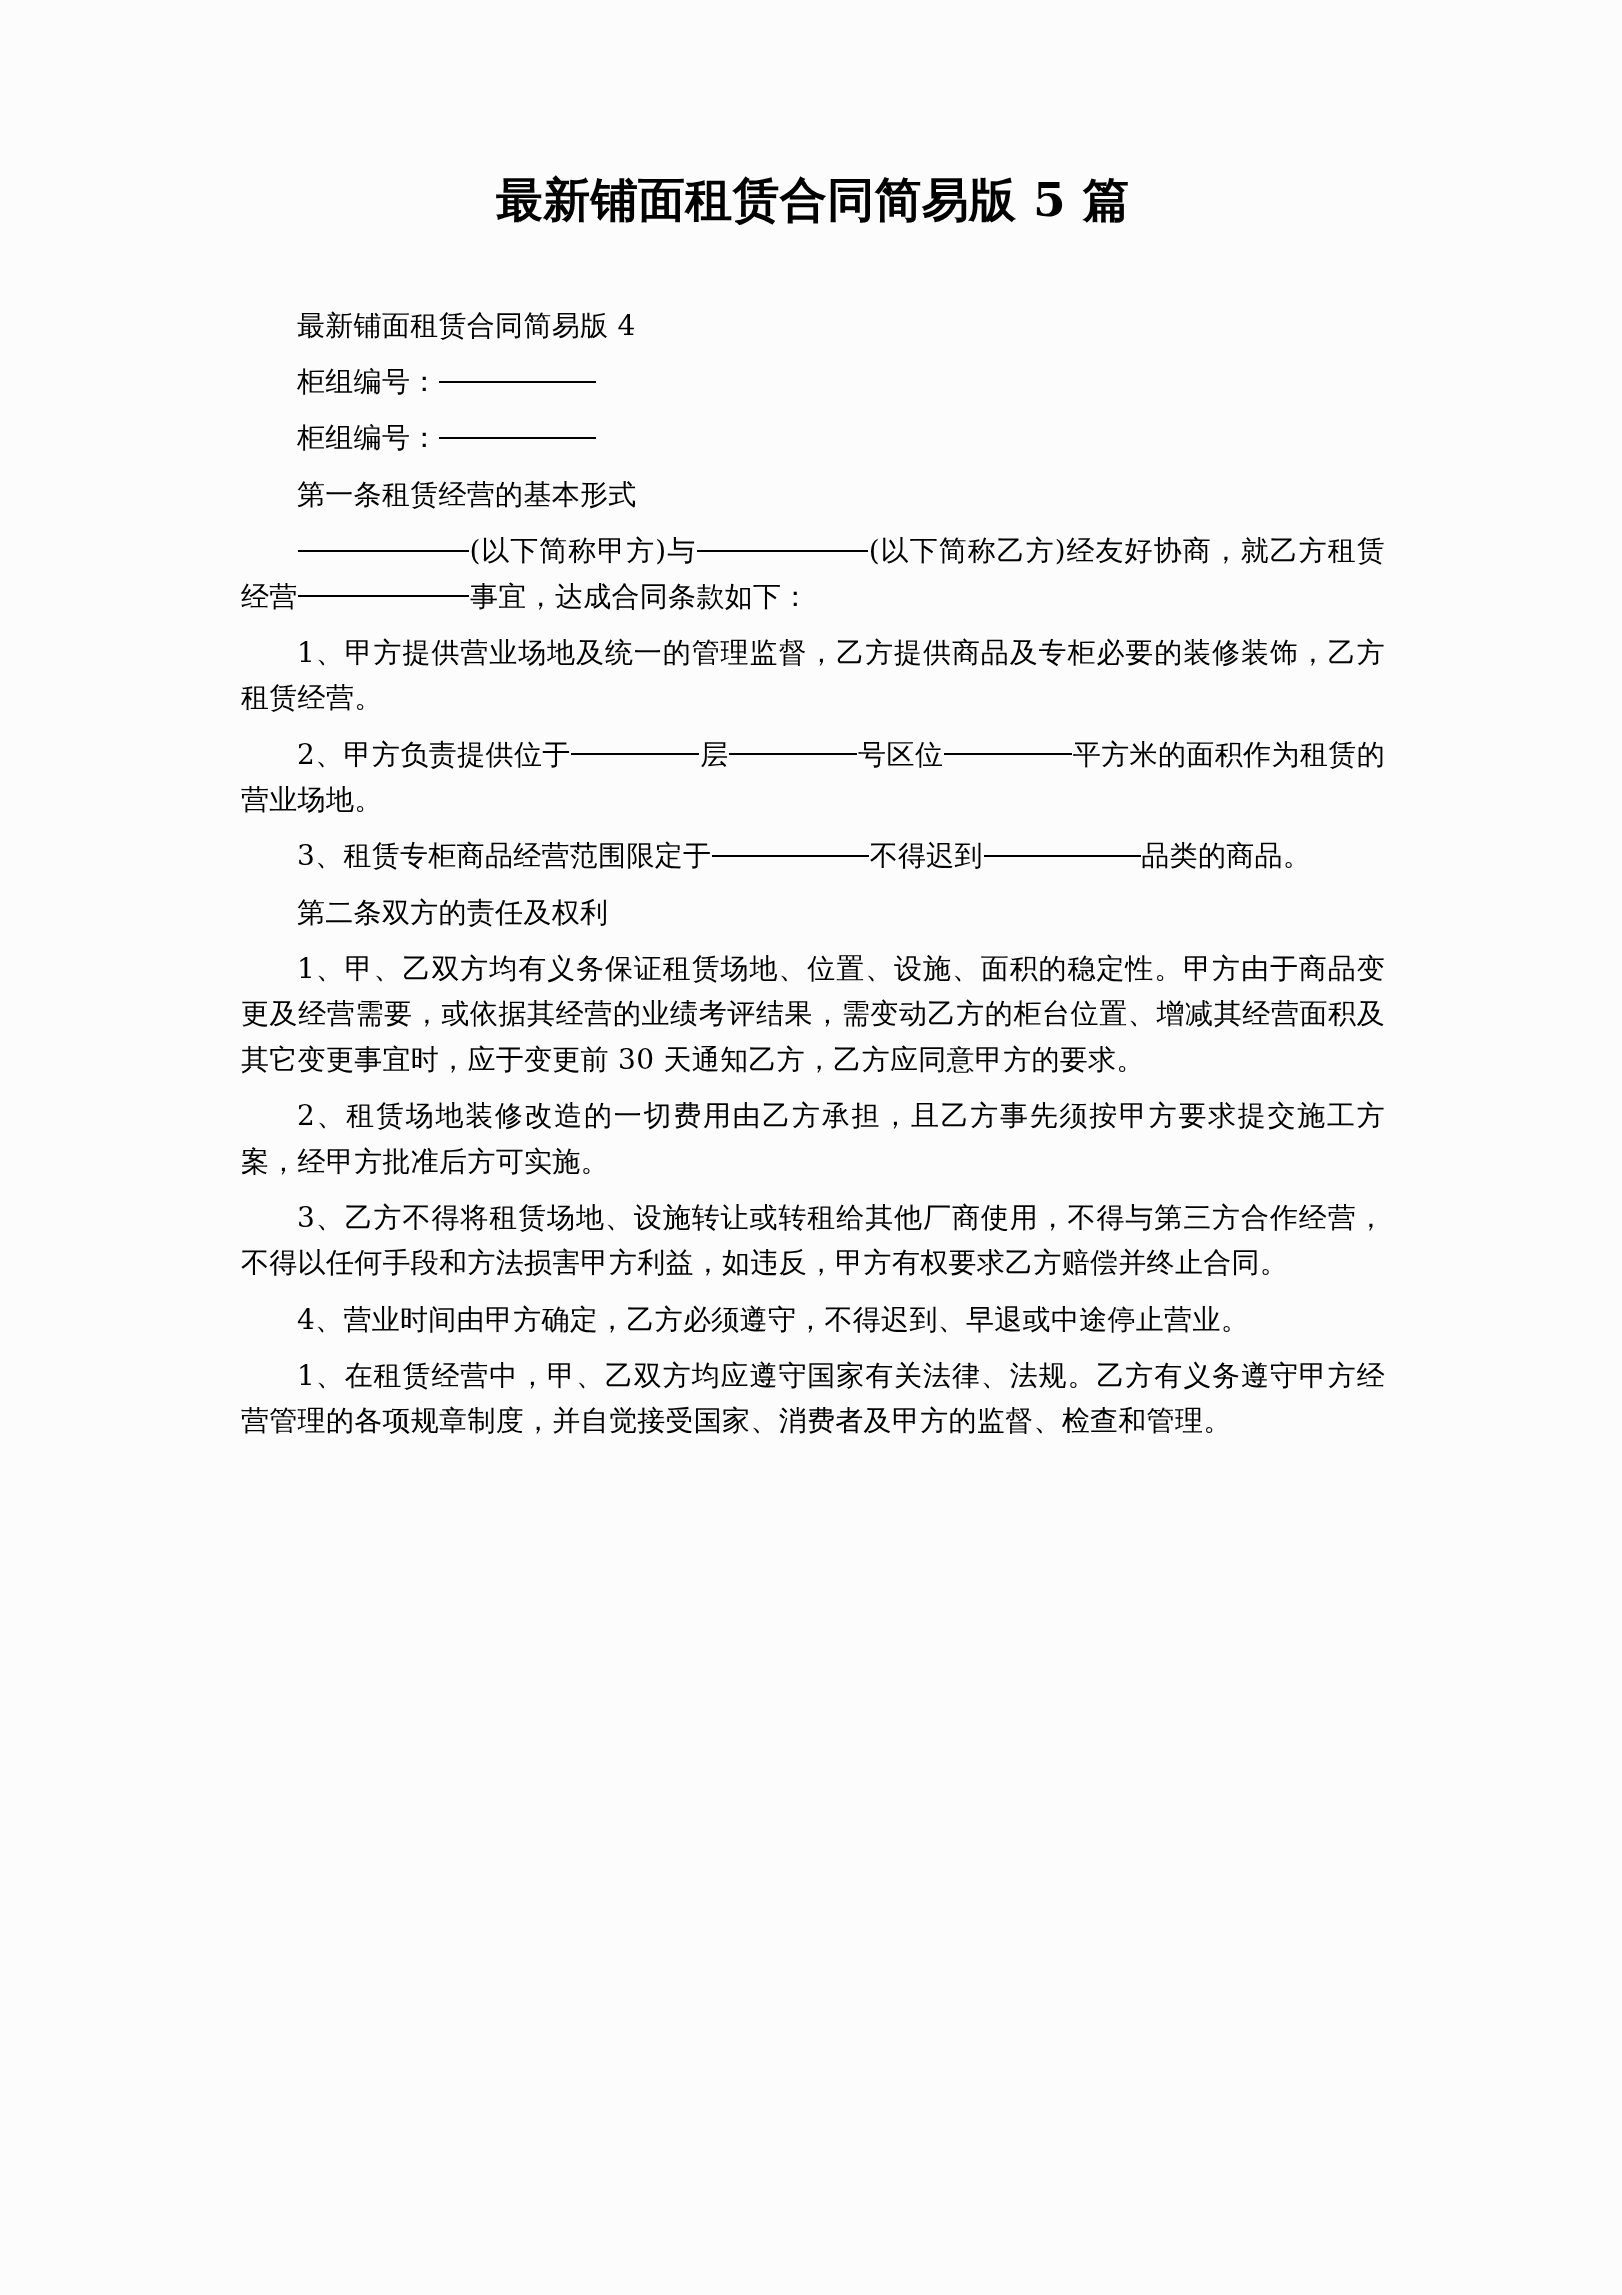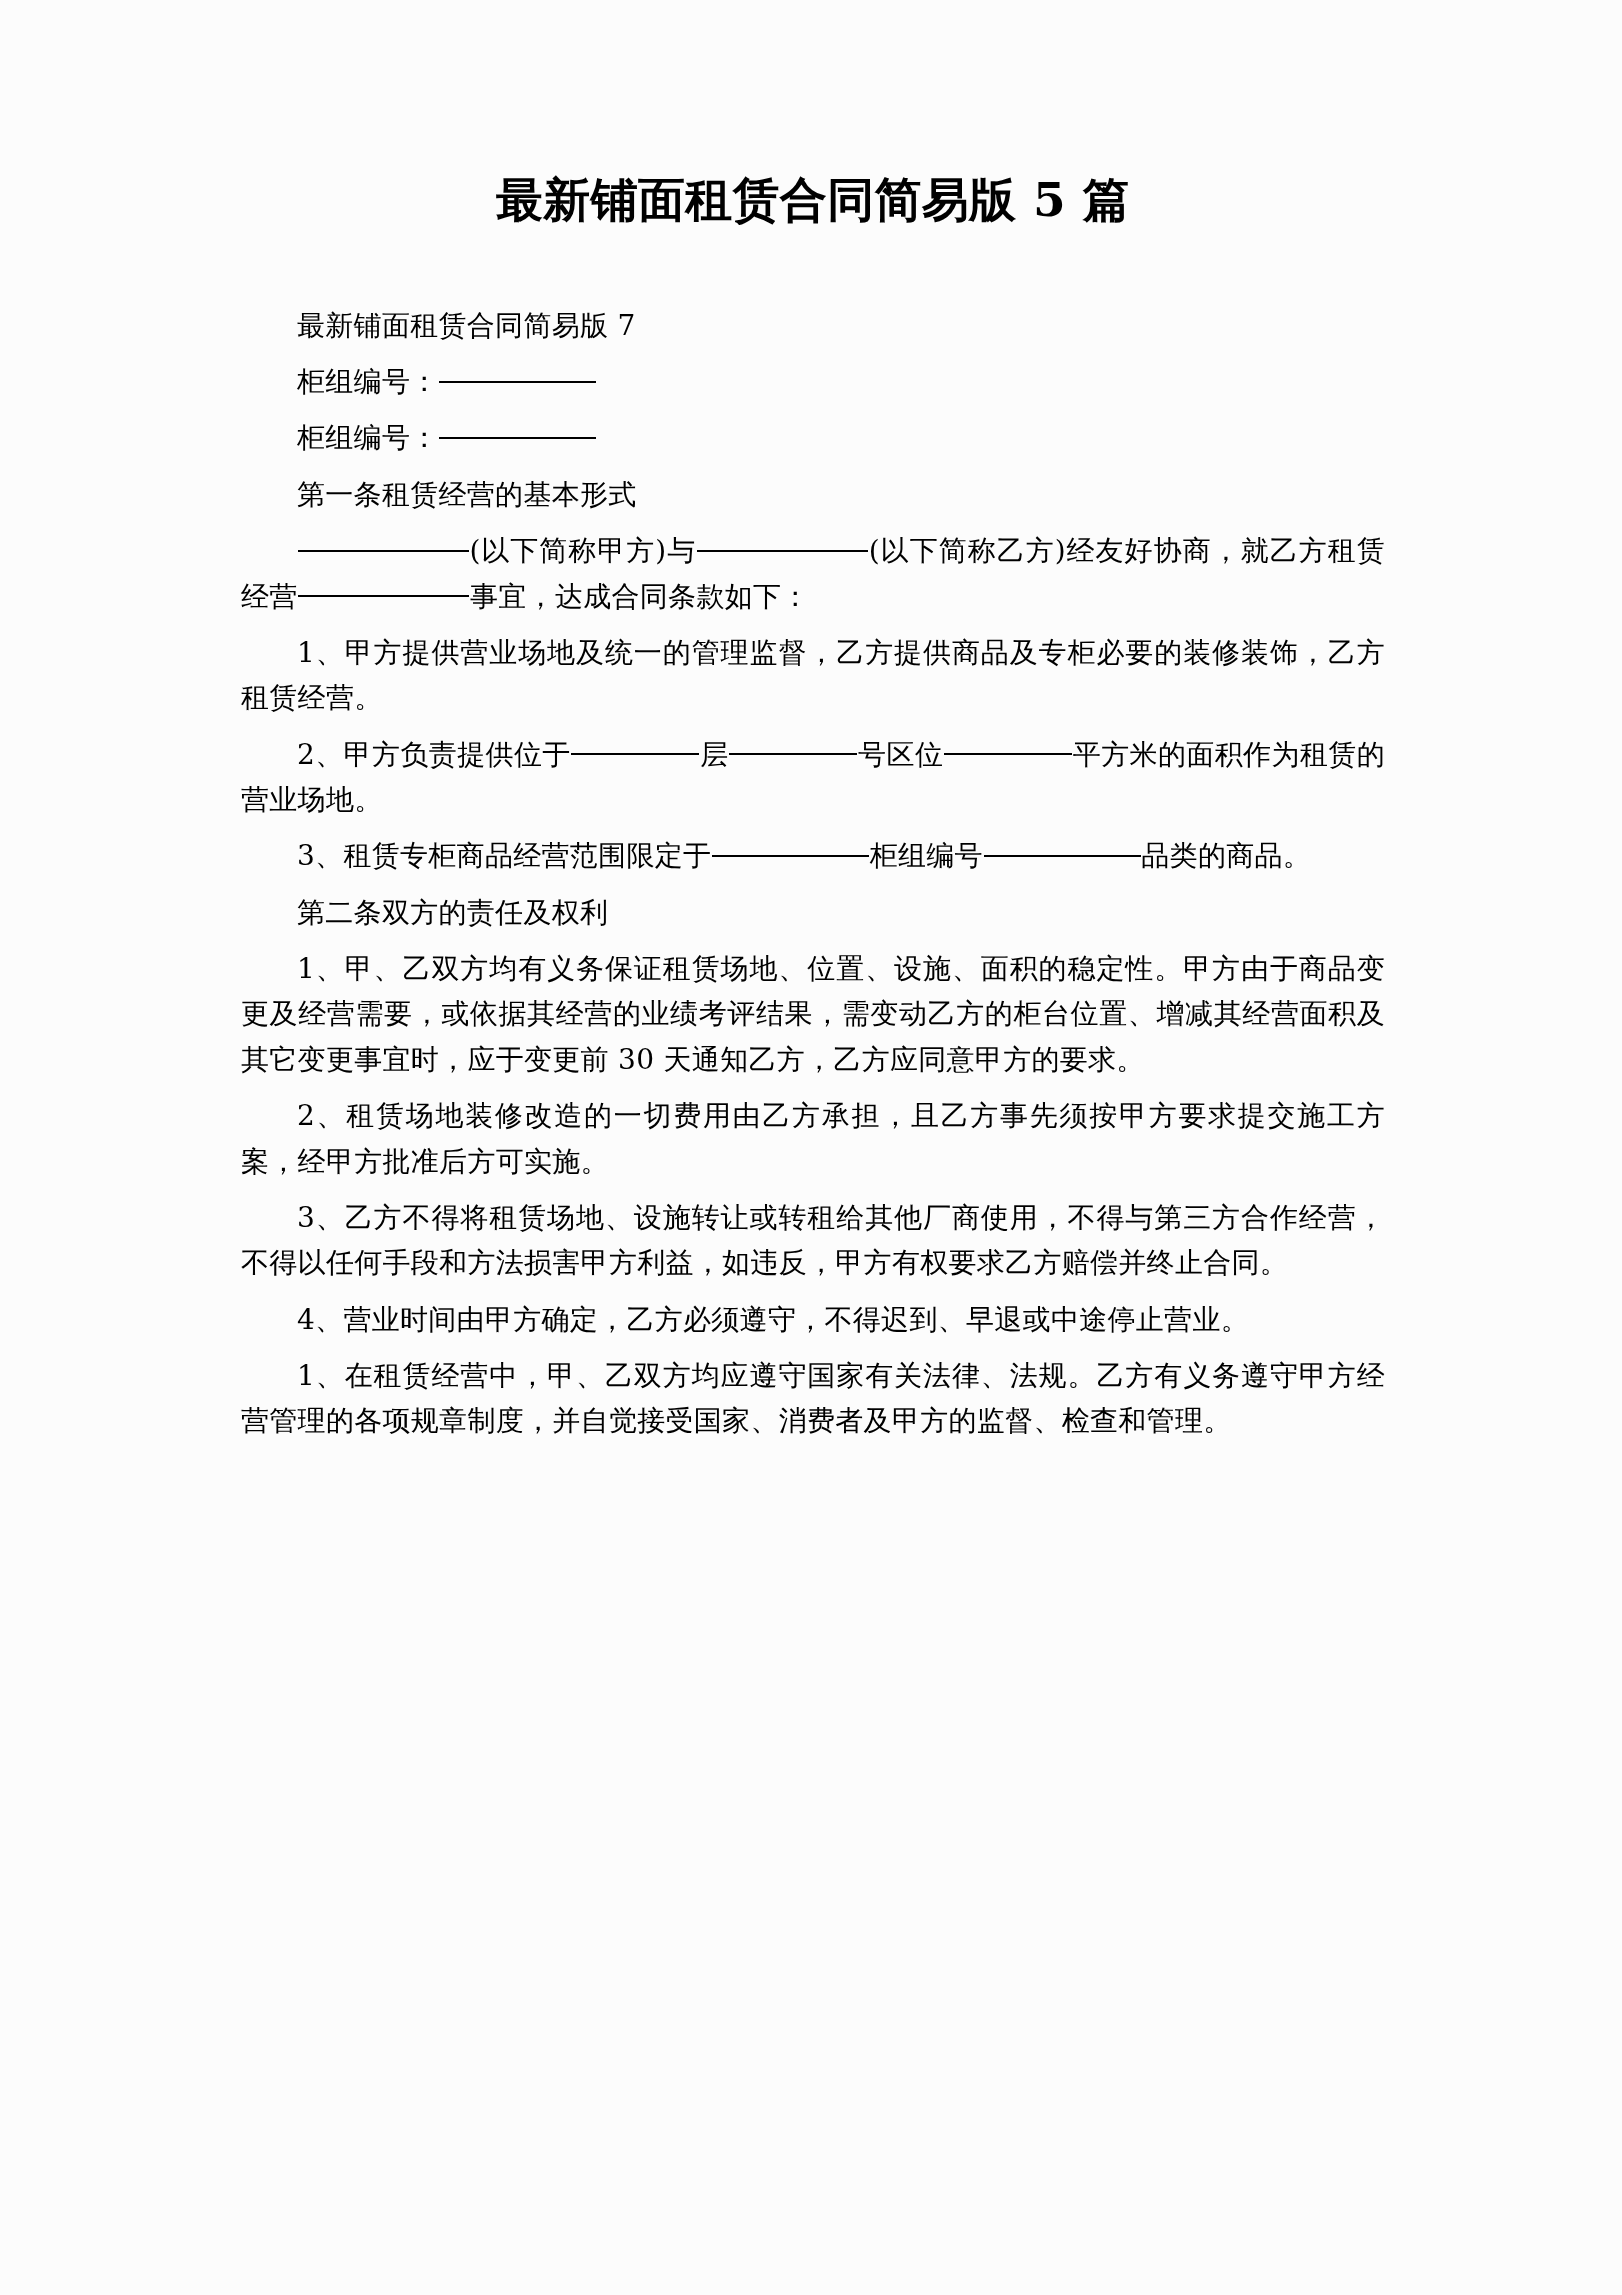--- a/index.html
+++ b/index.html
@@ -79,35 +79,35 @@
 </head>
 <body>
 
 <div class="page">
   <div class="content">
 
     <h1 class="doc-title">最新铺面租赁合同简易版 5 篇</h1>
 
     <div class="body-block">
 
-      <p class="para">最新铺面租赁合同简易版 7</p>
+      <p class="para">最新铺面租赁合同简易版 4</p>
 
       <p class="para"><span>柜组编号：</span><span class="blank w-lg"></span></p>
 
       <p class="para"><span>柜组编号：</span><span class="blank w-lg"></span></p>
 
       <p class="para">第一条租赁经营的基本形式</p>
 
       <p class="para"><span class="blank w-xl lead"></span><span>(以下简称甲方)与</span><span class="blank w-xl"></span><span>(以下简称乙方)经友好协商，</span><span>就乙方租赁经营</span><span class="blank w-xl"></span><span>事宜，达成合同条款如下：</span></p>
 
       <p class="para">1、甲方提供营业场地及统一的管理监督，乙方提供商品及专柜必要的装修装饰，乙方租赁经营。</p>
 
       <p class="para"><span>2、甲方负责提供位于</span><span class="blank w-md"></span><span>层</span><span class="blank w-md"></span><span>号区位</span><span class="blank w-md"></span><span>平方米的面积作为租赁的营业场地。</span></p>
 
-      <p class="para"><span>3、租赁专柜商品经营范围限定于</span><span class="blank w-lg"></span><span>柜组编号</span><span class="blank w-lg"></span><span>品类的商品。</span></p>
+      <p class="para"><span>3、租赁专柜商品经营范围限定于</span><span class="blank w-lg"></span><span>不得迟到</span><span class="blank w-lg"></span><span>品类的商品。</span></p>
 
       <p class="para">第二条双方的责任及权利</p>
 
       <p class="para">1、甲、乙双方均有义务保证租赁场地、位置、设施、面积的稳定性。甲方由于商品变更及经营需要，或依据其经营的业绩考评结果，需变动乙方的柜台位置、增减其经营面积及其它变更事宜时，应于变更前 30 天通知乙方，乙方应同意甲方的要求。</p>
 
       <p class="para">2、租赁场地装修改造的一切费用由乙方承担，且乙方事先须按甲方要求提交施工方案，经甲方批准后方可实施。</p>
 
       <p class="para">3、乙方不得将租赁场地、设施转让或转租给其他厂商使用，不得与第三方合作经营，不得以任何手段和方法损害甲方利益，如违反，甲方有权要求乙方赔偿并终止合同。</p>
 
       <p class="para">4、营业时间由甲方确定，乙方必须遵守，不得迟到、早退或中途停止营业。</p>

